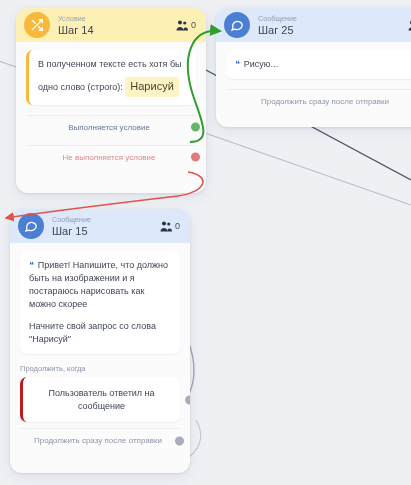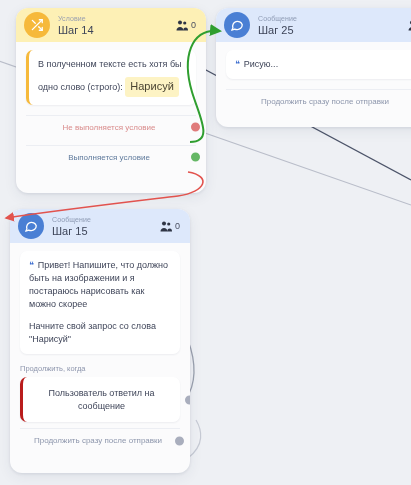--- a/index.html
+++ b/index.html
@@ -150,26 +150,26 @@
     </div>
 
     <div class="card-body">
       <div class="bubble cond">
         <span>В полученном тексте есть хотя бы одно слово (строго):</span>
         <span class="hl">Нарисуй</span>
       </div>
     </div>
 
     <div class="port-row">
+      <span class="lbl lbl-green">Выполняется условие</span>
+      <span class="dot dot-green"></span>
+    </div>
+    <div class="port-row">
       <span class="lbl lbl-red">Не выполняется условие</span>
       <span class="dot dot-red"></span>
-    </div>
-    <div class="port-row">
-      <span class="lbl lbl-green">Выполняется условие</span>
-      <span class="dot dot-green"></span>
     </div>
   </div>
 
   <div class="card" id="card-msg25">
     <div class="card-head head-blue">
       <div class="avatar av-blue">
         <svg width="14" height="14" viewBox="0 0 24 24" fill="none" stroke="#ffffff" stroke-width="2.2" stroke-linecap="round" stroke-linejoin="round">
           <path d="M21 11.5a8.4 8.4 0 0 1-9 8.4 9.9 9.9 0 0 1-4-.9L3 21l2-4a8.4 8.4 0 0 1 16-5.5z"></path>
         </svg>
       </div>

